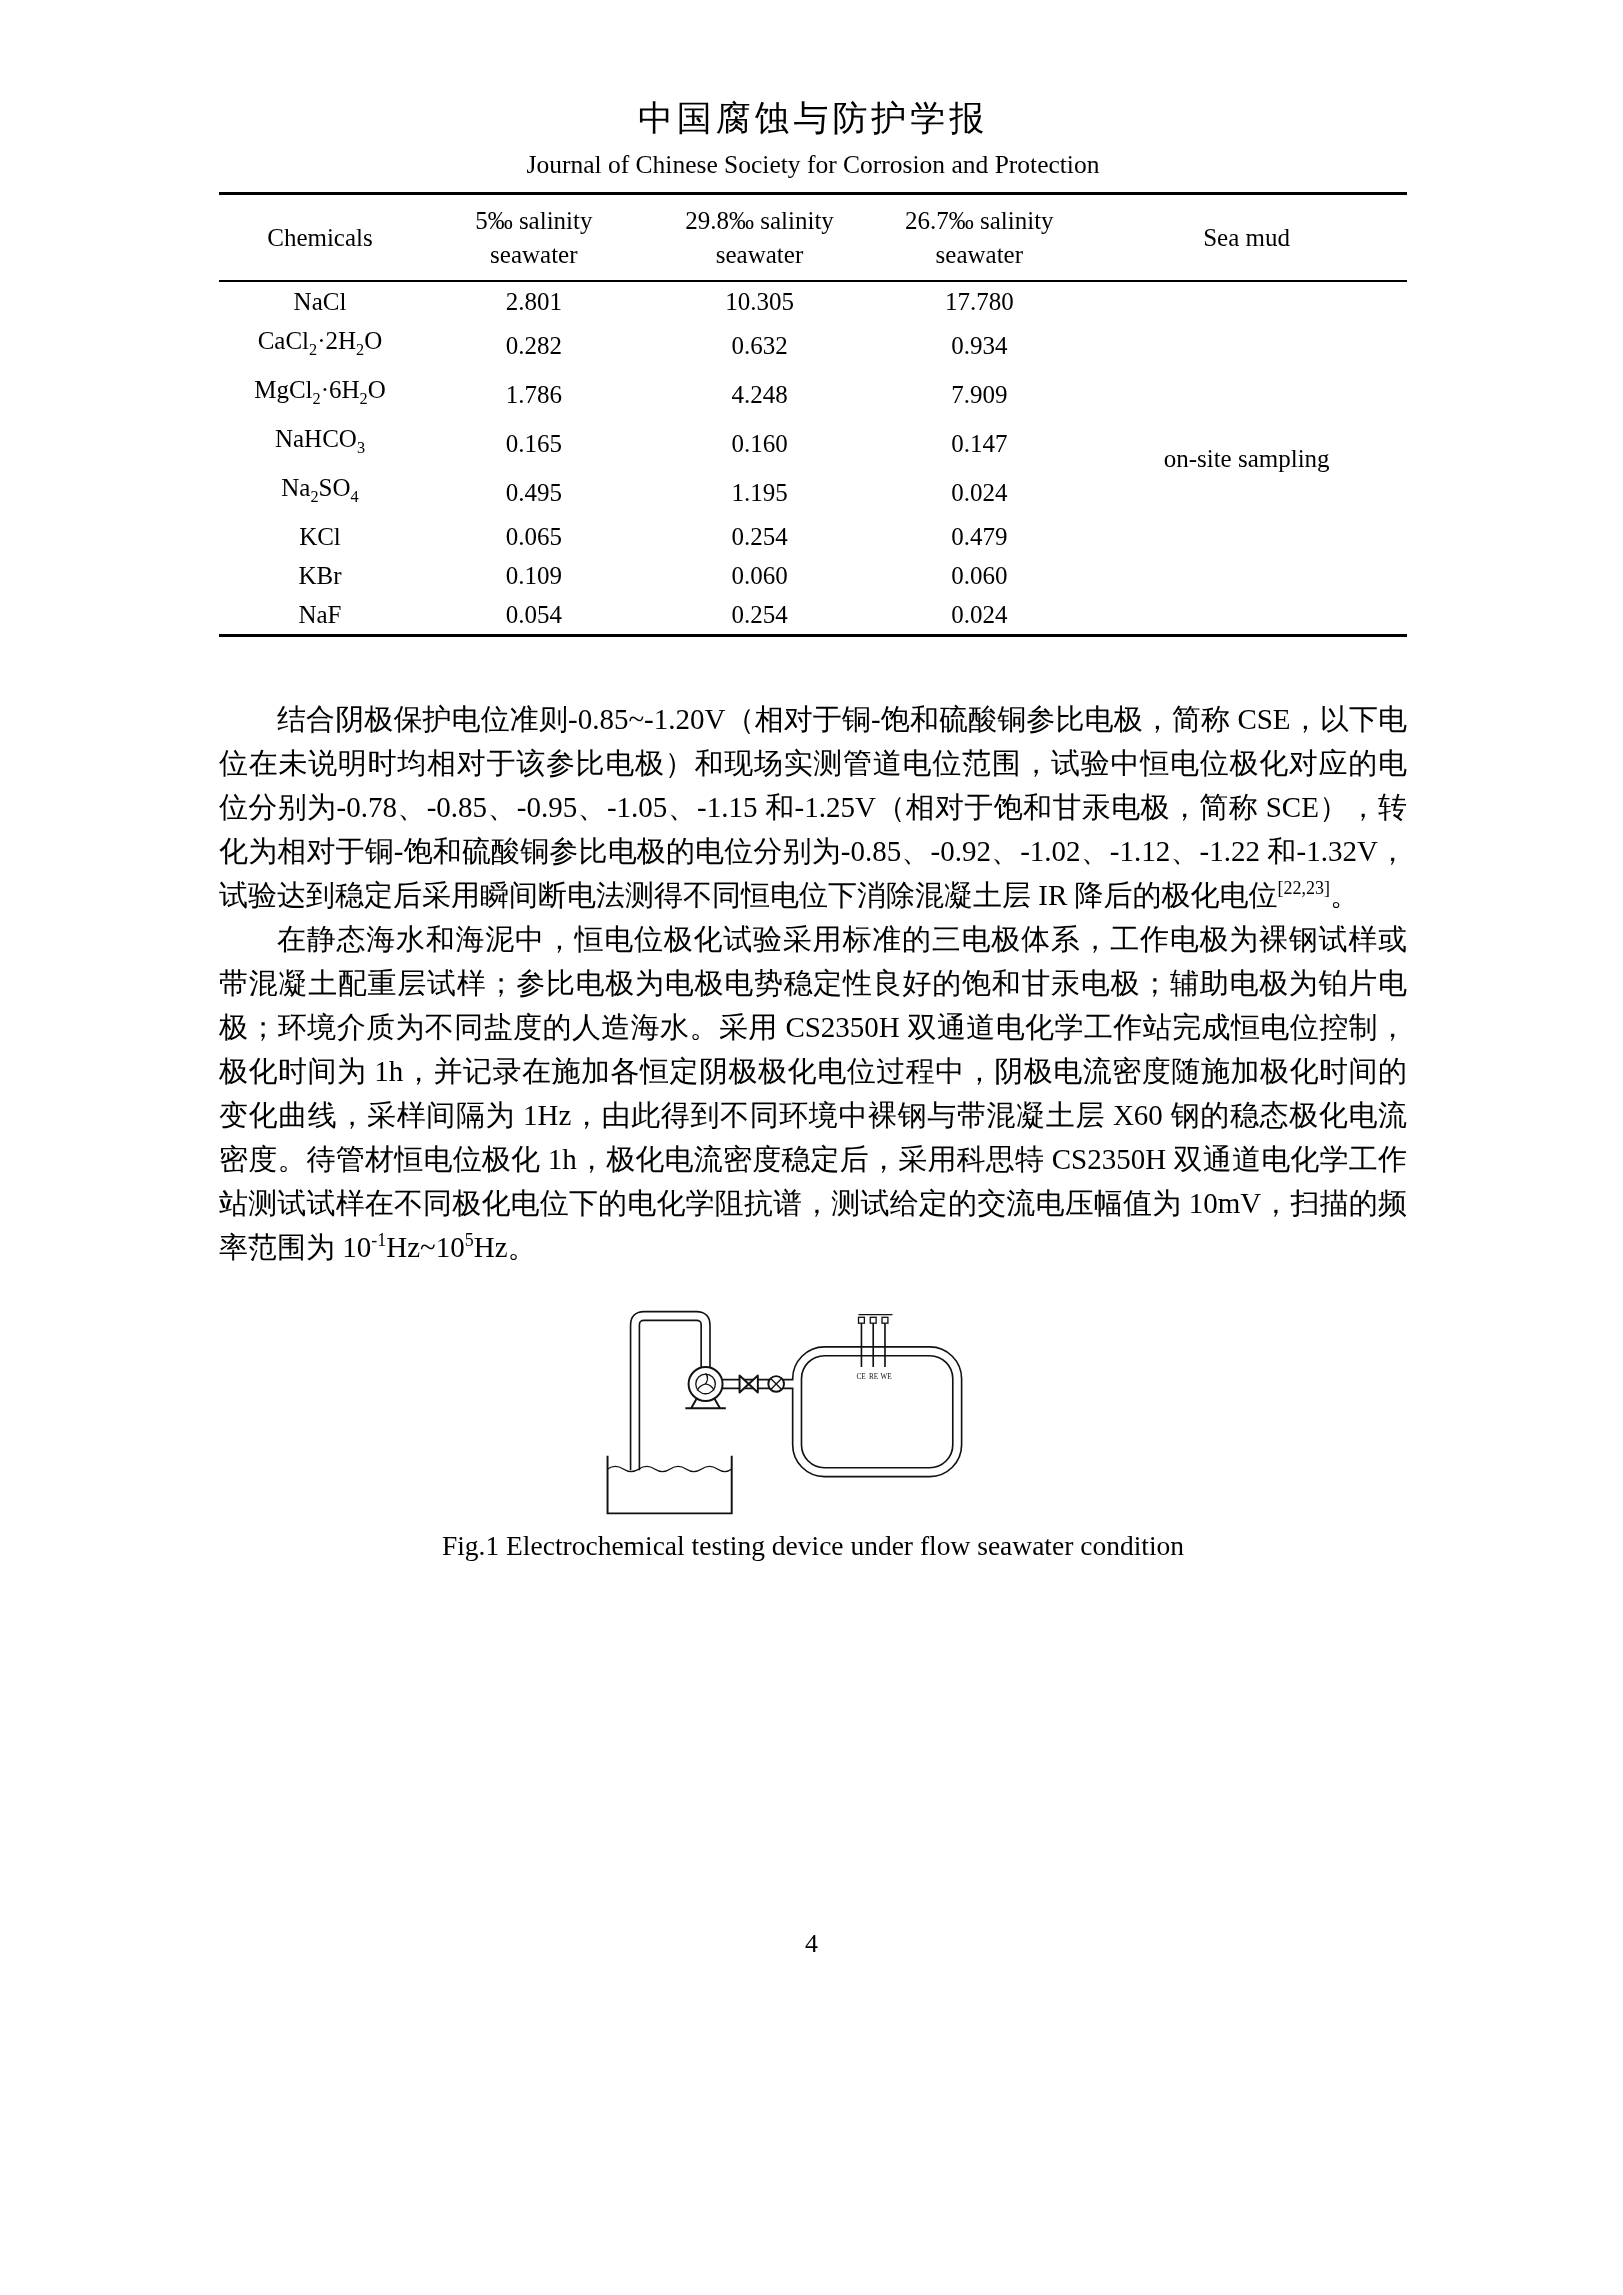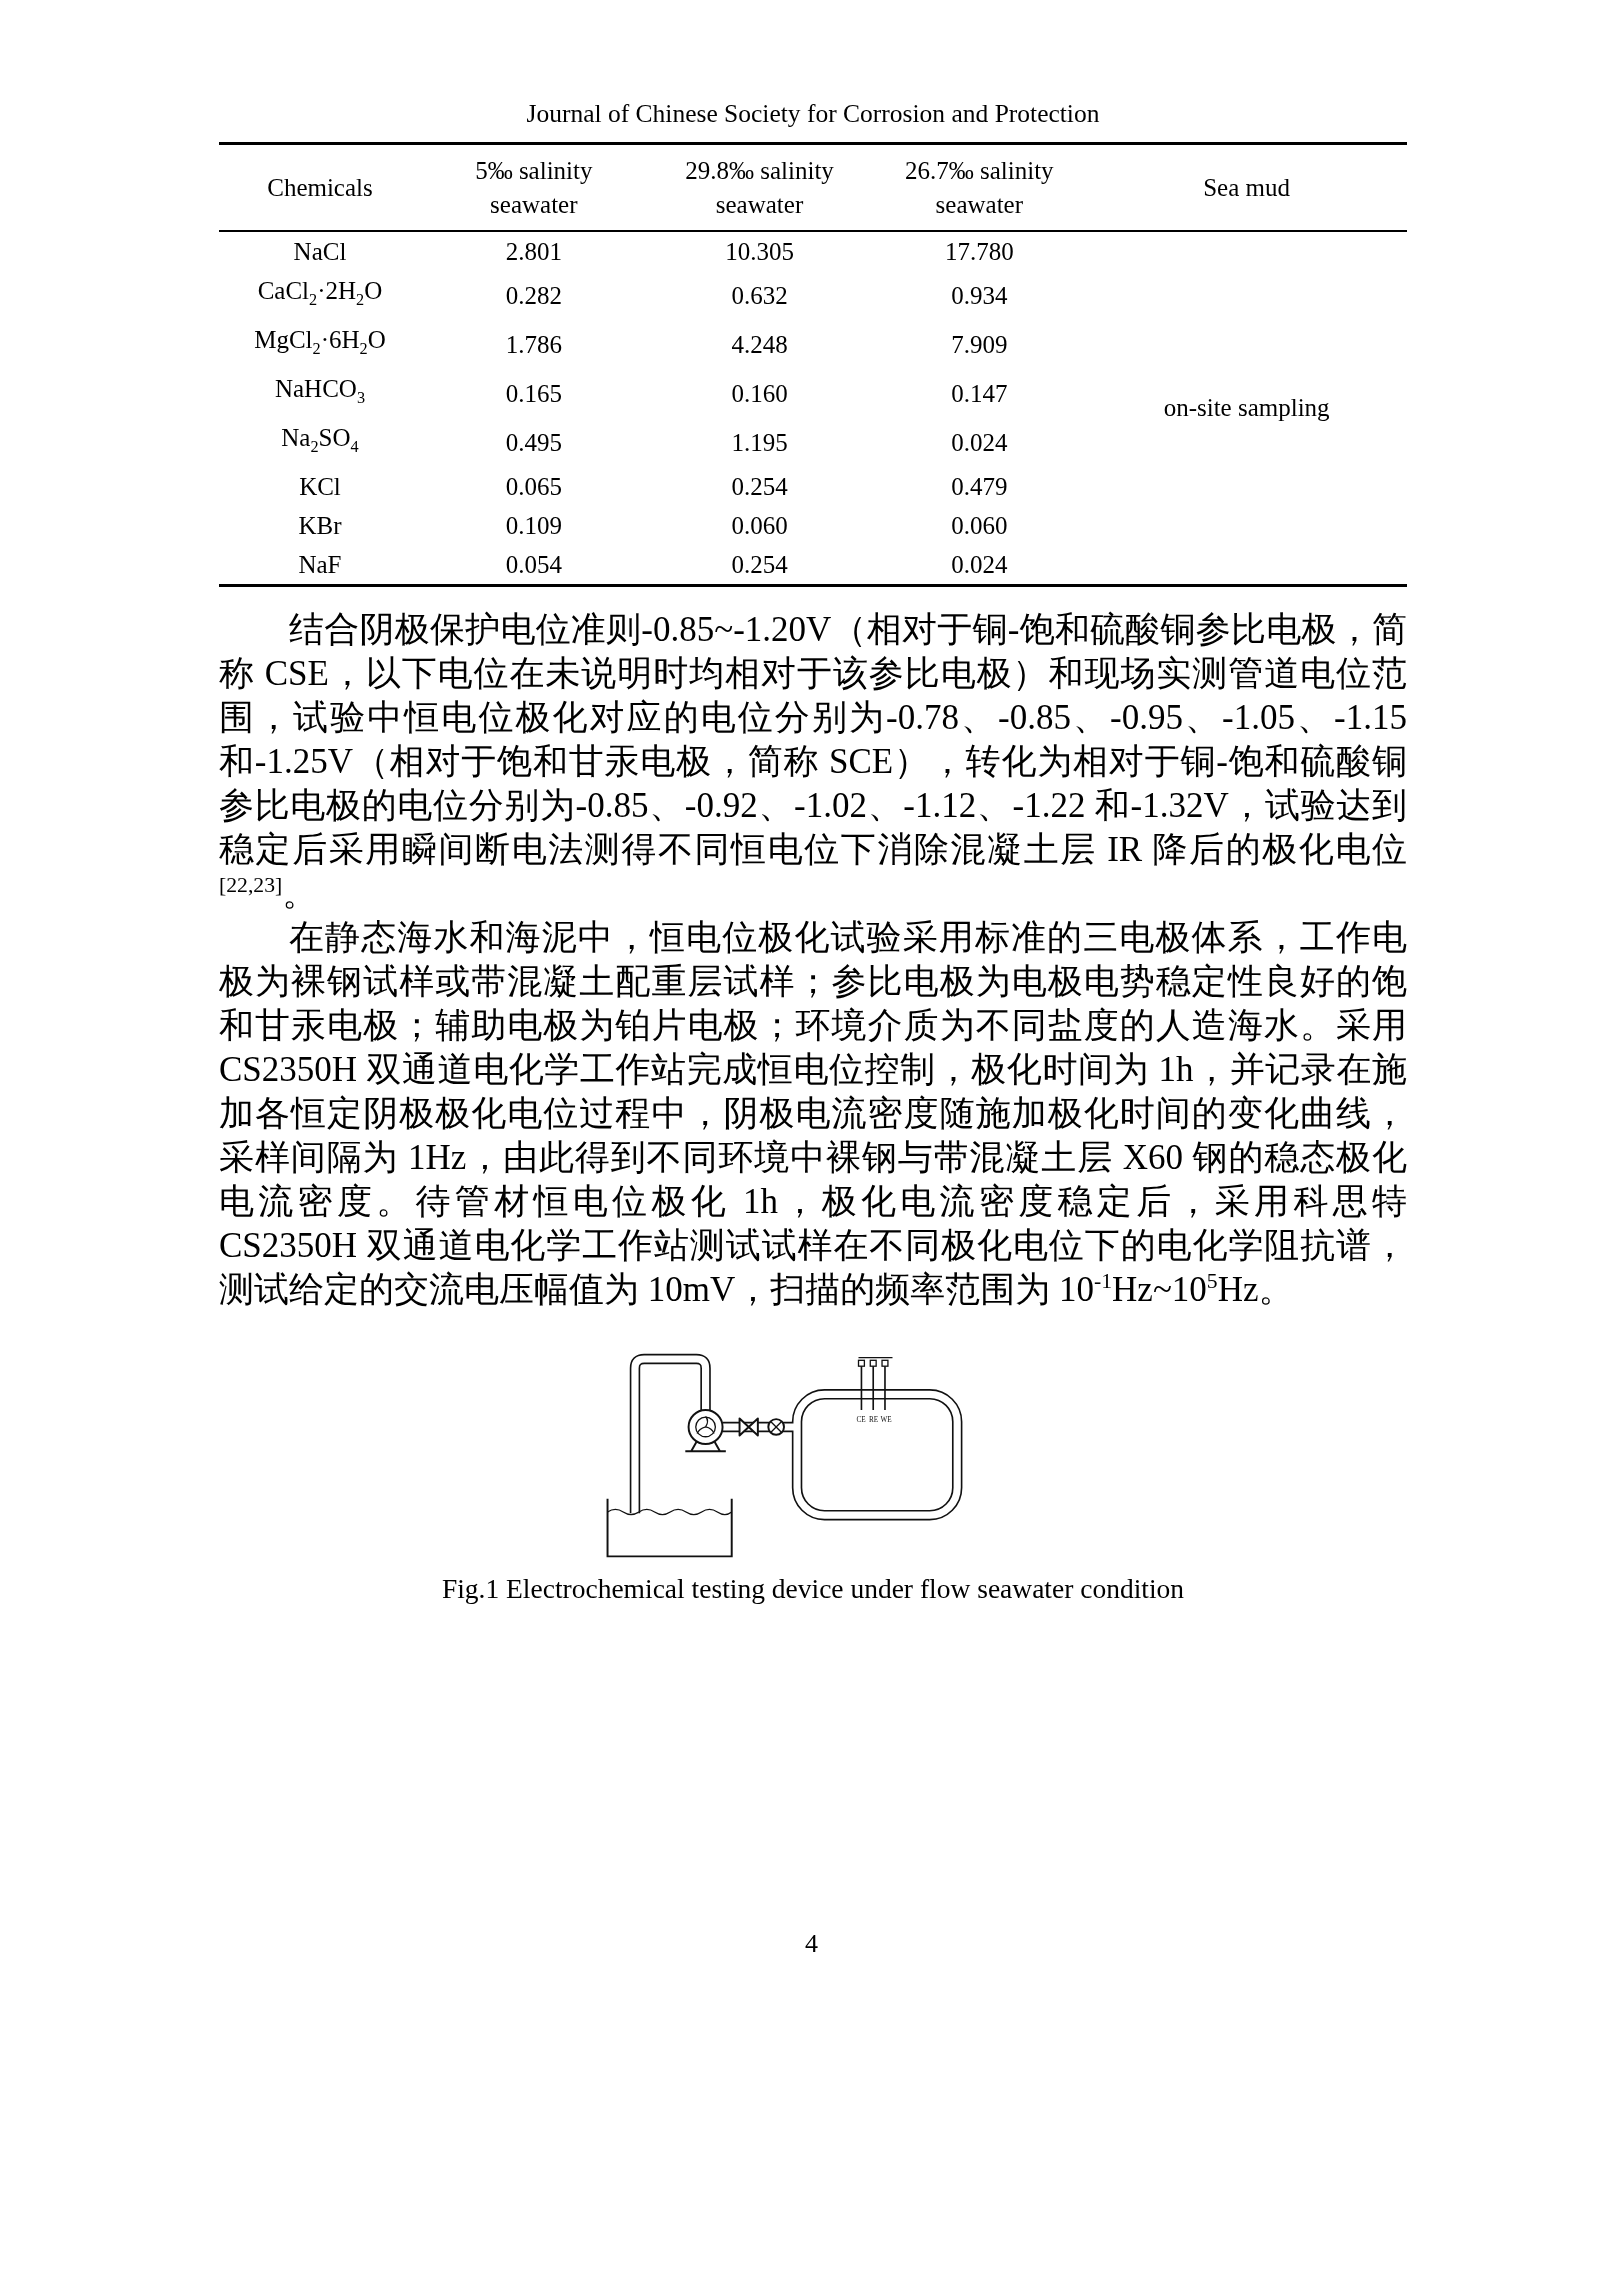--- a/index.html
+++ b/index.html
@@ -41,21 +41,21 @@
   }
   table.chem tbody td {
     text-align: center;
     vertical-align: middle;
     height: 39px;
     line-height: 39px;
     padding: 0;
   }
   table.chem sub { font-size: 0.65em; }
 
-  .body-text { margin-top: 21px; font-size: 35px; line-height: 44px; text-align: justify; }
+  .body-text { margin-top: 60px; font-size: 29px; line-height: 44px; text-align: justify; }
   .body-text p { margin: 0; text-indent: 2em; }
   .body-text sup { font-size: 0.62em; line-height: 0; }
 
   figure { margin: 30px 0 0 0; text-align: center; }
   .schematic-wrap { display: inline-block; margin-right: 59px; }
   figcaption .cap-cn {
     font-style: italic;
     font-size: 27.5px;
     margin-top: 30px;
     letter-spacing: 2px;
@@ -73,20 +73,21 @@
     font-size: 26px;
   }
 </style>
 </head>
 <body>
 
 <div class="page">
   <div class="content">
 
     <header>
+      <div class="title-cn">中国腐蚀与防护学报</div>
       <div class="title-en">Journal of Chinese Society for Corrosion and Protection</div>
     </header>
 
     <table class="chem">
       <colgroup>
         <col style="width:17%">
           <col style="width:19%">
           <col style="width:19%">
           <col style="width:18%">
           <col style="width:27%">

